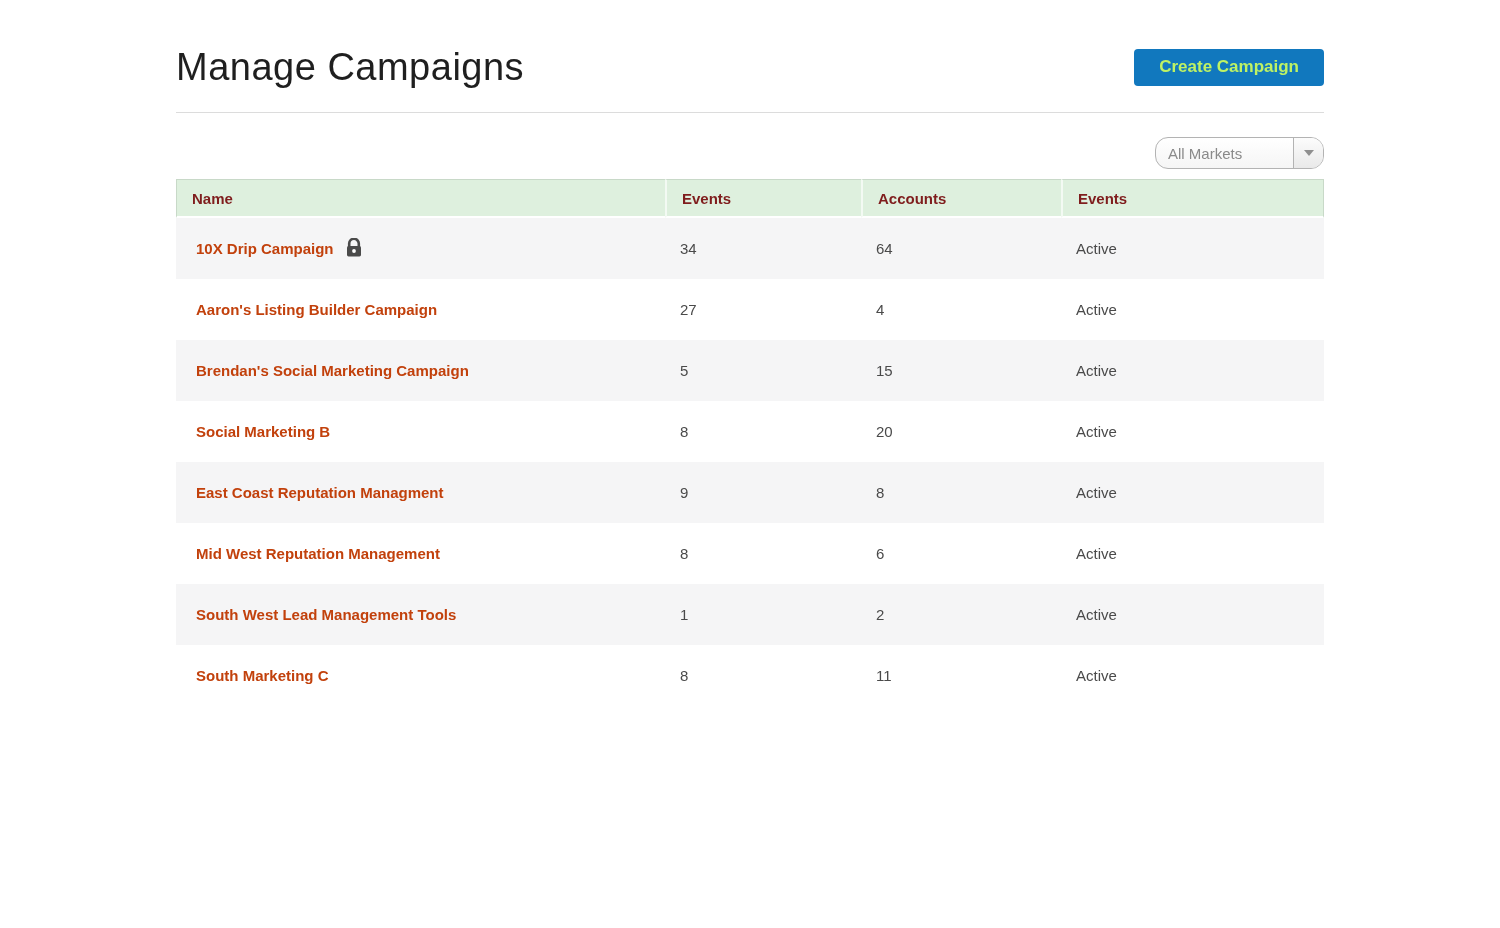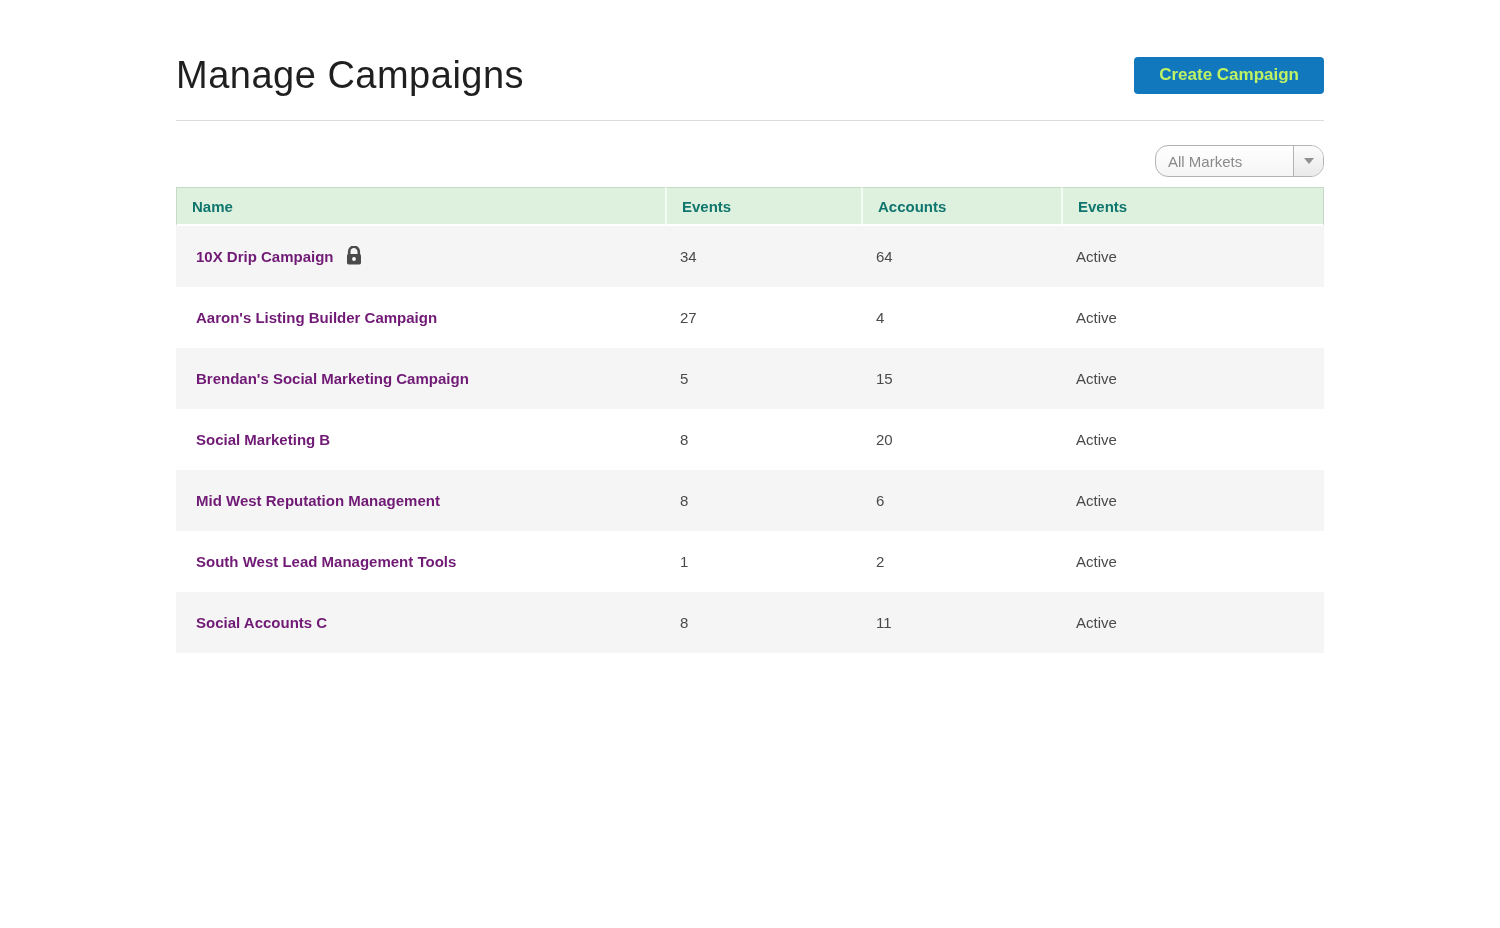--- a/index.html
+++ b/index.html
@@ -5,21 +5,21 @@
   * { box-sizing: border-box; margin: 0; padding: 0; }
   html, body { background: #ffffff; }
   body {
     font-family: "Liberation Sans", "DejaVu Sans", sans-serif;
     width: 1500px;
     height: 928px;
     overflow: hidden;
   }
   .content {
     width: 1148px;
-    margin: 12px auto;
+    margin: 4px auto;
     padding-top: 40px;
   }
   
   .header-bar {
     display: flex;
     justify-content: space-between;
     align-items: center;
   }
   .page-title {
     font-size: 38px;
@@ -96,39 +96,39 @@
   }
   col.c-name { width: 489px; }
   col.c-events { width: 196px; }
   col.c-accounts { width: 200px; }
   col.c-status { width: auto; }
   thead th {
     background: #def0de;
     height: 39px;
     text-align: left;
     font-weight: bold;
-    color: #0f766e;
+    color: #7f1d1d;
     padding: 0 0 0 15px;
     border-top: 1px solid #c8d9c8;
     border-bottom: 2px solid #ffffff;
     border-left: 2px solid #f3faf3;
   }
   thead th:first-child { border-left: 1px solid #c8d9c8; }
   thead th:last-child { border-right: 1px solid #c8d9c8; }
   tbody td {
     height: 61px;
     padding-left: 15px;
     color: #4a4a4a;
     vertical-align: middle;
   }
   tbody tr:nth-child(odd) td { background: #f5f5f6; }
   tbody tr:nth-child(even) td { background: #ffffff; }
   td.td-name { padding-left: 20px; }
   a.campaign-link {
-    color: #701a75;
+    color: #c2410c;
     font-weight: bold;
     text-decoration: none;
   }
   .lock {
     display: inline-block;
     margin-left: 8px;
     vertical-align: -3px;
   }
 </style>
 </head>
@@ -209,20 +209,29 @@
     <td class="td-name">
       <a href="#" class="campaign-link">Social Marketing B</a>
       
     </td>
     <td>8</td>
     <td>20</td>
     <td>Active</td>
   </tr>
 
 
+  <tr>
+    <td class="td-name">
+      <a href="#" class="campaign-link">East Coast Reputation Managment</a>
+      
+    </td>
+    <td>9</td>
+    <td>8</td>
+    <td>Active</td>
+  </tr>
 
   <tr>
     <td class="td-name">
       <a href="#" class="campaign-link">Mid West Reputation Management</a>
       
     </td>
     <td>8</td>
     <td>6</td>
     <td>Active</td>
   </tr>
@@ -233,21 +242,21 @@
       <a href="#" class="campaign-link">South West Lead Management Tools</a>
       
     </td>
     <td>1</td>
     <td>2</td>
     <td>Active</td>
   </tr>
 
   <tr>
     <td class="td-name">
-      <a href="#" class="campaign-link">Social Accounts C</a>
+      <a href="#" class="campaign-link">South Marketing C</a>
       
     </td>
     <td>8</td>
     <td>11</td>
     <td>Active</td>
   </tr>
 </tbody>
   </table>
 
 </div>

